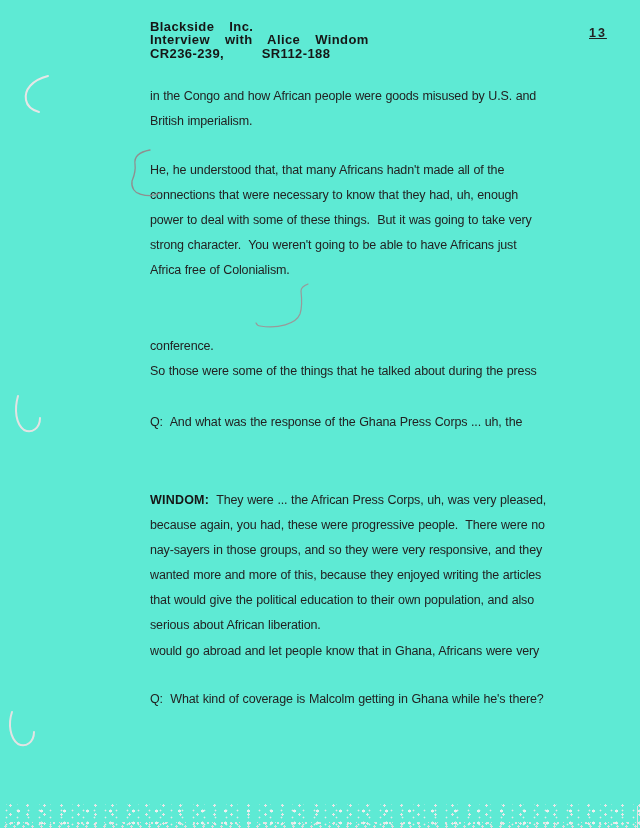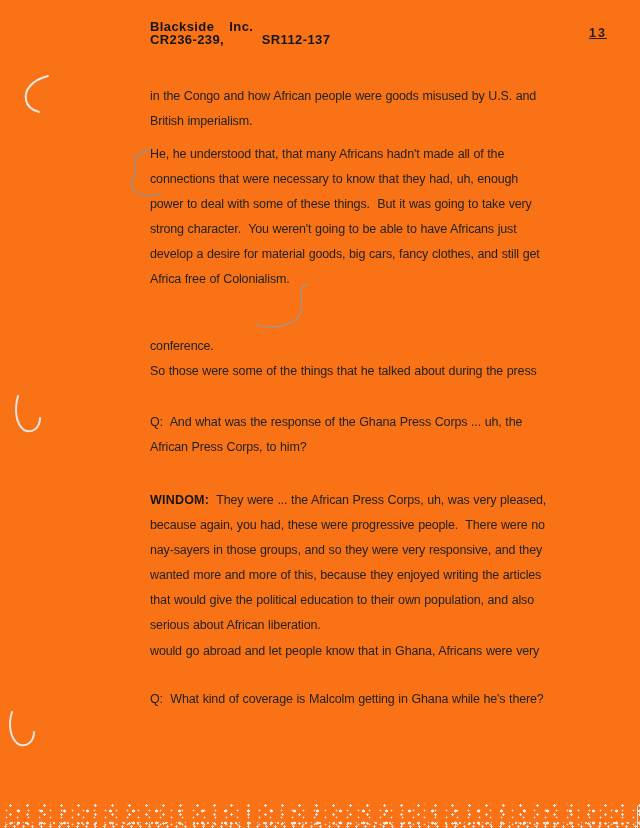--- a/index.html
+++ b/index.html
@@ -1,19 +1,19 @@
 <!DOCTYPE html>
 <html><head>
 <meta charset="utf-8">
 <style>
   html,body{margin:0;padding:0;background:#e8e8e8;}
   .page{
     position:relative;
     width:640px;height:828px;
-    background:#f97316;
+    background:#5eead4;
     overflow:hidden;
     font-family:"Liberation Sans","DejaVu Sans",sans-serif;
     color:#1e1e1e;
   }
   .header{
     position:absolute;left:150px;top:20px;
     font-size:13px;font-weight:bold;line-height:13.4px;
     letter-spacing:0.4px;word-spacing:3.5px;color:#161616;
   }
   .header .line{white-space:pre;}
@@ -49,36 +49,36 @@
   }
   .edge-line{position:absolute;right:2px;bottom:0;width:1px;height:22px;background:#e2e2e2;}
 </style>
 </head>
 <body>
 
 <div class="page">
 
   <div class="header">
     <div class="line">Blackside  Inc.</div>
-    <div class="line">CR236-239,     SR112-137</div>
+    <div class="line">Interview  with  Alice  Windom</div>
+    <div class="line">CR236-239,     SR112-188</div>
   </div>
 
   <div class="page-number">13</div>
 
   <div class="para" style="top:84px">
     <div class="line">in the Congo and how African people were goods misused by U.S. and</div>
     <div class="line">British imperialism.</div>
   </div>
 
-  <div class="para" style="top:142px">
+  <div class="para" style="top:158px">
     <div class="line">He, he understood that, that many Africans hadn't made all of the</div>
     <div class="line">connections that were necessary to know that they had, uh, enough</div>
     <div class="line">power to deal with some of these things.  But it was going to take very</div>
     <div class="line">strong character.  You weren't going to be able to have Africans just</div>
-    <div class="line">develop a desire for material goods, big cars, fancy clothes, and still get</div>
     <div class="line">Africa free of Colonialism.</div>
   </div>
 
   <div class="mark" style="left:126px;top:147px">
     <svg width="40" height="56" viewBox="0 0 40 56">
       <path d="M24,3 C13,5 8,10 9,17 C10,25 8,29 6,34 C5,41 9,46 14,47 C21,49 29,49 34,46" fill="none" stroke="#8f8f8f" stroke-width="1.3" stroke-linecap="round"></path>
     </svg>
   </div>
 
   <div class="mark" style="left:254px;top:282px">
@@ -87,21 +87,20 @@
     </svg>
   </div>
 
   <div class="para" style="top:334px">
     <div class="line">conference.</div>
     <div class="line">So those were some of the things that he talked about during the press</div>
   </div>
 
   <div class="para" style="top:410px">
     <div class="line">Q:  And what was the response of the Ghana Press Corps ... uh, the</div>
-    <div class="line">African Press Corps, to him?</div>
   </div>
 
   <div class="para" style="top:488px">
     <div class="line"><span class="bold">WINDOM:</span><span>  They were ... the African Press Corps, uh, was very pleased,</span></div>
     <div class="line">because again, you had, these were progressive people.  There were no</div>
     <div class="line">nay-sayers in those groups, and so they were very responsive, and they</div>
     <div class="line">wanted more and more of this, because they enjoyed writing the articles</div>
     <div class="line">that would give the political education to their own population, and also</div>
     <div class="line">serious about African liberation.</div>
     <div class="line">would go abroad and let people know that in Ghana, Africans were very</div>

